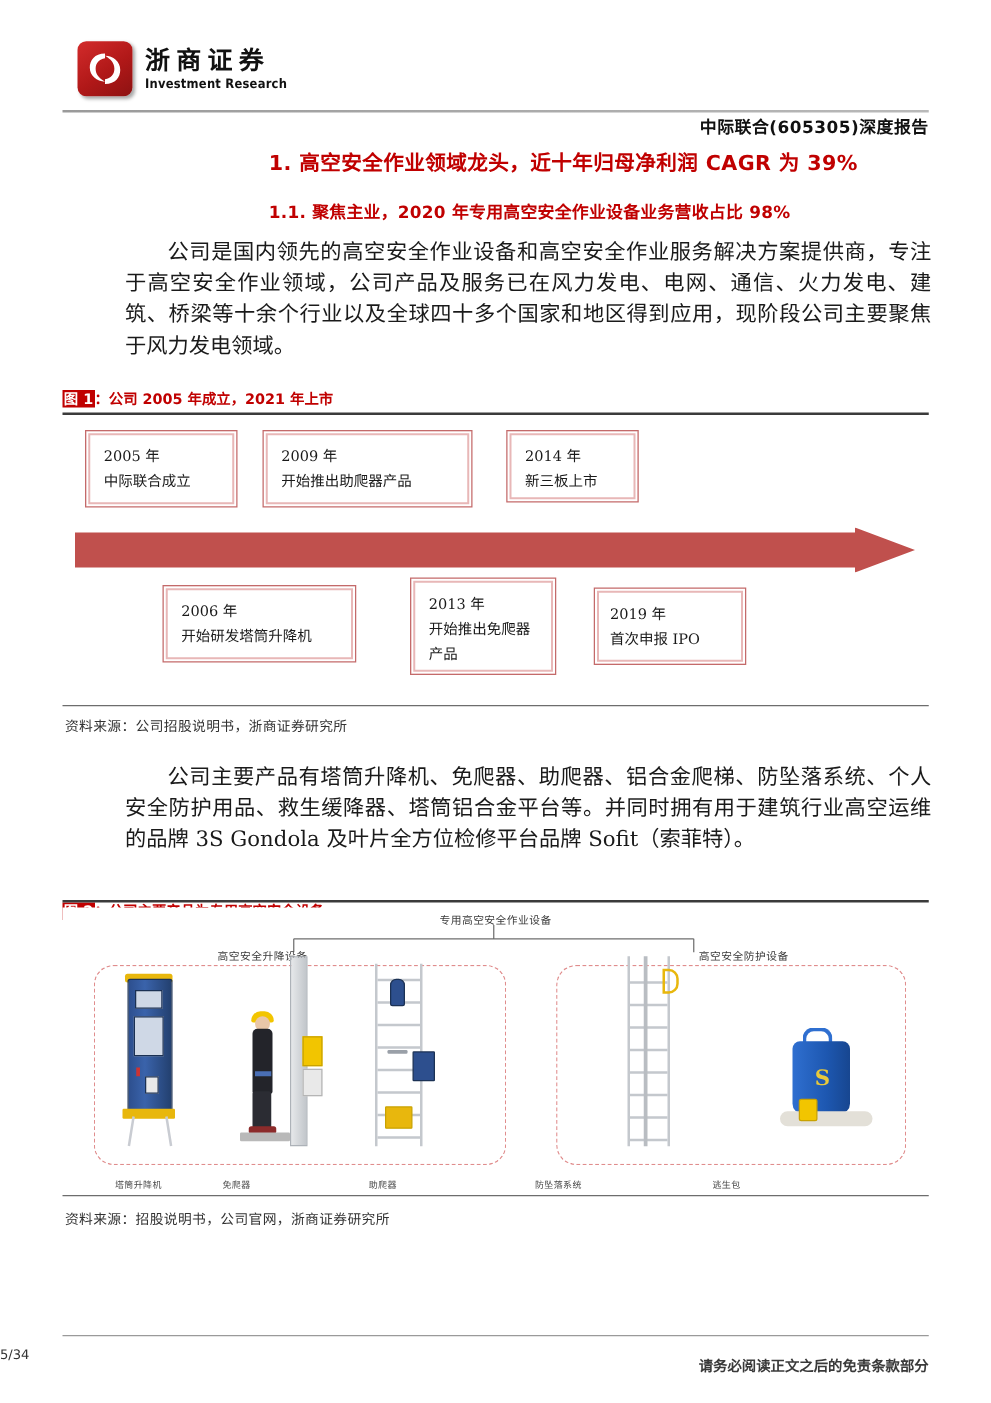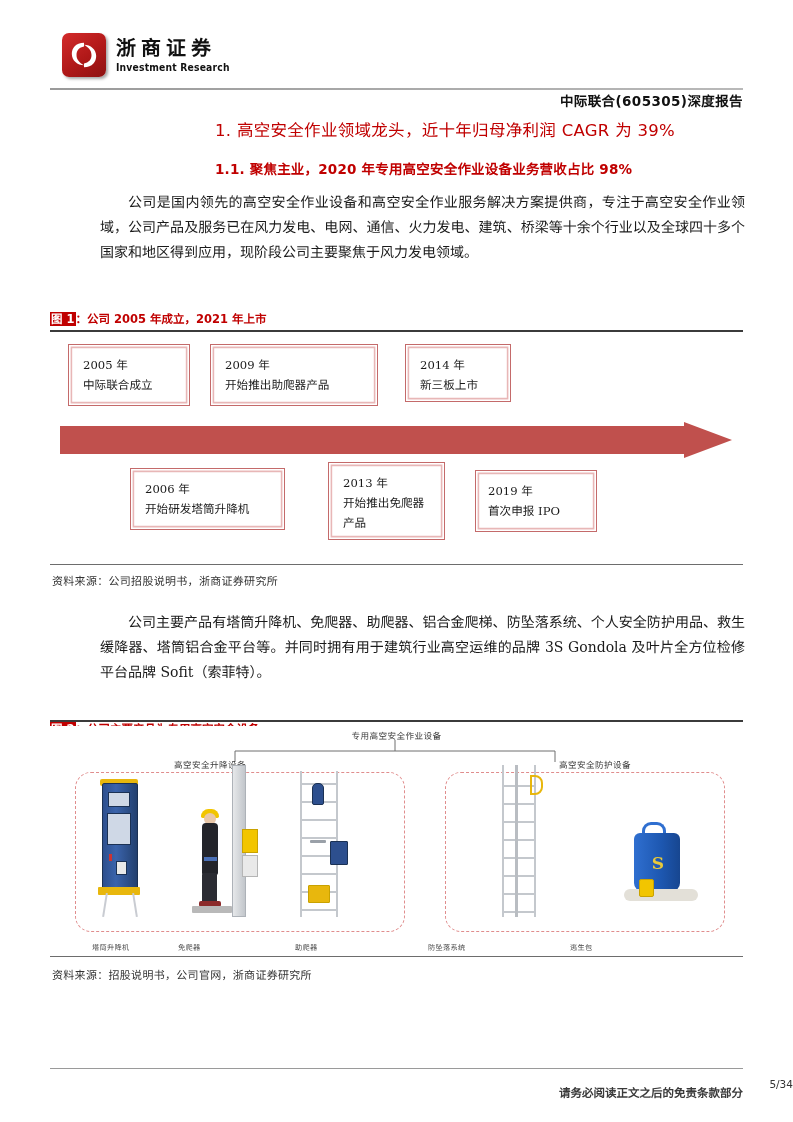--- a/index.html
+++ b/index.html
@@ -40,32 +40,32 @@
   }
   .header-rule{
     position:absolute;left:50px;right:50px;top:88px;height:2px;
     background:linear-gradient(to right,#9a9a9a,#b9b9b9);
   }
 
   
   .h1{
     position:absolute;left:215px;top:117px;
     font-family:"DejaVu Sans","Liberation Sans",sans-serif;
-    font-size:16.5px;font-weight:normal;color:#c00000;letter-spacing:.3px;white-space:nowrap;
+    font-size:16.5px;font-weight:bold;color:#c00000;letter-spacing:.3px;white-space:nowrap;
   }
   .h2{
     position:absolute;left:215px;top:158px;
     font-family:"DejaVu Sans","Liberation Sans",sans-serif;
     font-size:13.5px;font-weight:bold;color:#c00000;letter-spacing:.2px;white-space:nowrap;
   }
 
   
   .para{
     position:absolute;left:100px;width:645px;
-    font-size:14px;line-height:25px;color:#1a1a1a;
+    font-size:17px;line-height:25px;color:#1a1a1a;
     text-align:justify;text-justify:inter-ideograph;text-indent:2em;
     font-family:"DejaVu Serif","Liberation Serif",serif;
   }
   #para-1{top:190px;}
   #para-2{top:610px;}
 
   
   .fig-title{
     position:absolute;left:50px;
     font-family:"DejaVu Sans","Liberation Sans",sans-serif;
@@ -150,21 +150,21 @@
   .bag-s{
     position:absolute;right:50px;bottom:44px;font-size:17px;color:#e8c93a;
     font-weight:bold;font-family:"DejaVu Serif","Liberation Serif",serif;
   }
   .rope{position:absolute;right:16px;bottom:16px;width:74px;height:12px;background:#e3e0d8;border-radius:6px;}
   .descender{position:absolute;right:60px;bottom:20px;width:13px;height:16px;background:#f2c500;border:1px solid #c9a200;border-radius:2px;}
 
   
   .footer-rule{position:absolute;left:50px;top:1068px;width:693px;height:1.4px;background:#9a9a9a;}
   .footer-page{
-    position:absolute;left:0;width:793px;top:1078px;text-align:right;
+    position:absolute;left:0;width:793px;top:1078px;text-align:left;
     font-family:"DejaVu Sans","Liberation Sans",sans-serif;font-size:10.5px;color:#333;
   }
   .footer-note{
     position:absolute;right:50px;top:1084px;
     font-family:Liberation Sans, sans-serif;
     font-size:11.5px;font-weight:bold;color:#3a3a3a;white-space:nowrap;
   }
 </style>
 </head>
 <body>

